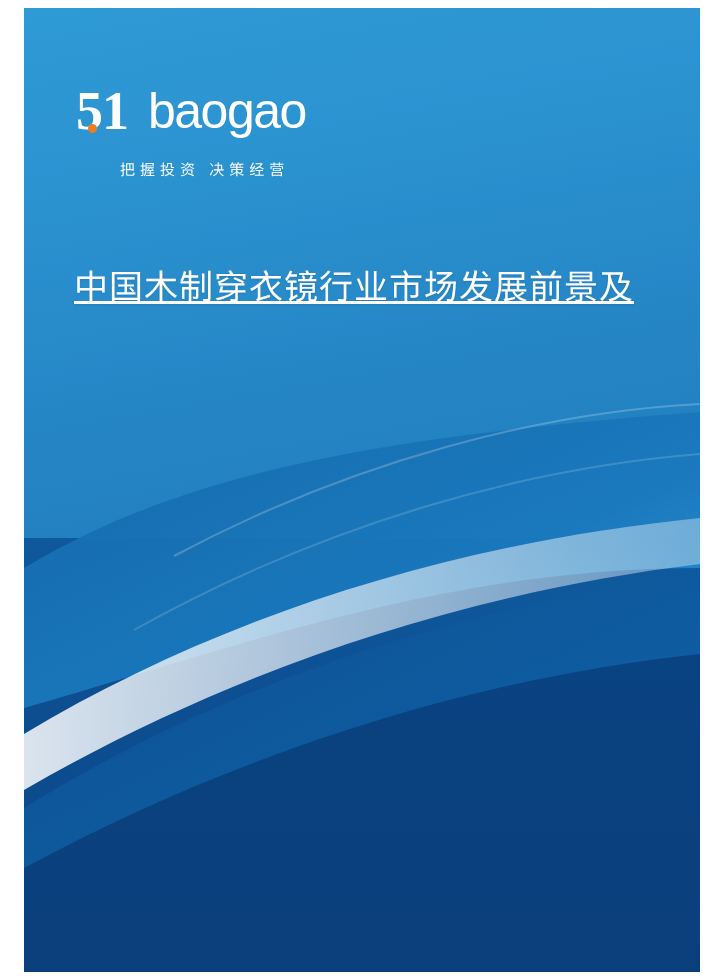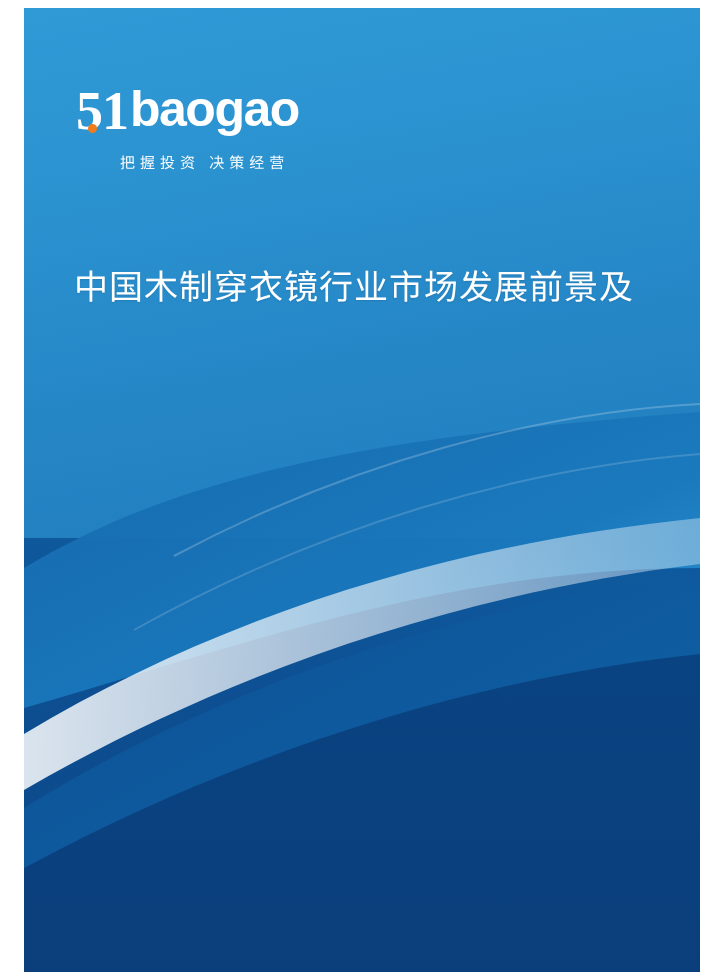--- a/index.html
+++ b/index.html
@@ -102,48 +102,49 @@
   .logo {
     position: absolute;
     left: 76px;
     top: 84px;
     z-index: 30;
     color: #ffffff;
     user-select: none;
   }
   .logo-main {
     display: flex;
-    align-items: flex-start;
+    align-items: center;
     line-height: 1;
+    gap: 18px;
   }
   .logo-51 {
     font-family: "Liberation Serif", serif;
     font-size: 54px;
     font-weight: 700;
     letter-spacing: -1px;
     position: relative;
   }
   .logo-51 .dot {
     position: absolute;
     left: 12px;
     bottom: 5px;
     width: 9px;
     height: 9px;
     border-radius: 50%;
     background: #f07c1e;
   }
   .logo-word {
     font-family: "Liberation Sans", sans-serif;
     font-size: 50px;
-    font-weight: 700;
+    font-weight: 400;
     letter-spacing: -1.5px;
     margin-left: 2px;
   }
   .logo-sub {
-    margin-top: 13px;
+    margin-top: 20px;
     margin-left: 44px;
     font-size: 15px;
     letter-spacing: 5px;
     font-family: "Liberation Sans", sans-serif;
     color: #ffffff;
     opacity: .96;
     white-space: nowrap;
   }
 
   
@@ -153,20 +154,21 @@
     top: 238px;
     width: 570px;
     z-index: 30;
     color: #ffffff;
     font-size: 34px;
     line-height: 1.55;
     letter-spacing: 1px;
     font-family: "Liberation Sans", sans-serif;
     font-weight: 400;
     text-shadow: 0 1px 2px rgba(0,0,0,0.10);
+    text-decoration: underline;
   }
   .title .line { display: block; }
 </style>
 </head>
 <body>
 
 <div class="cover">
 
   <div class="art-area">
     <div class="sky"></div>

